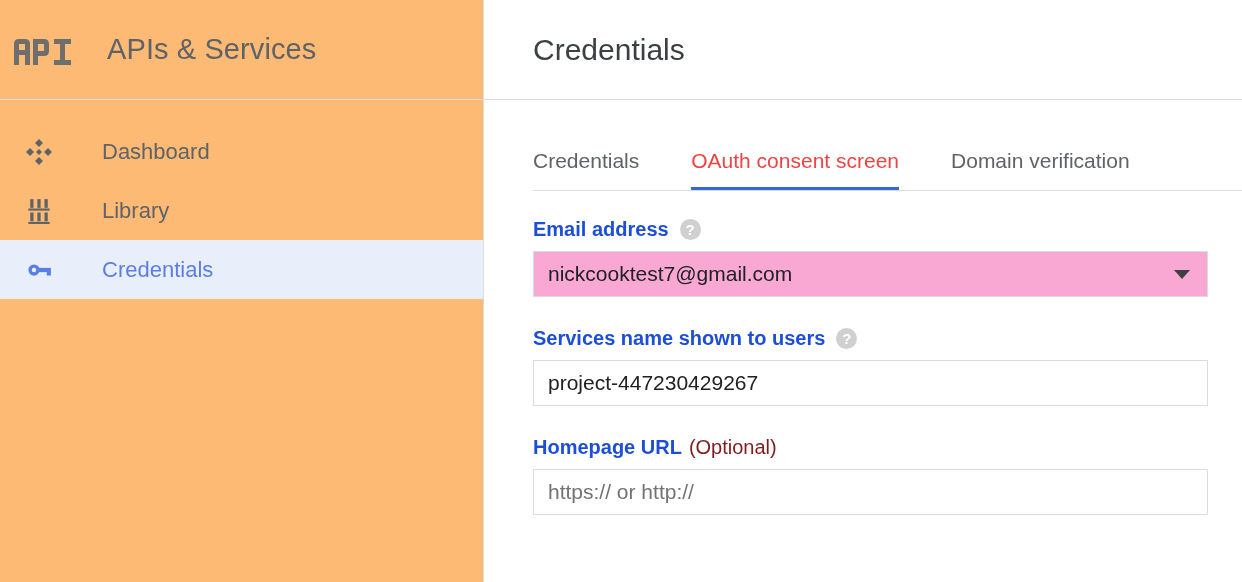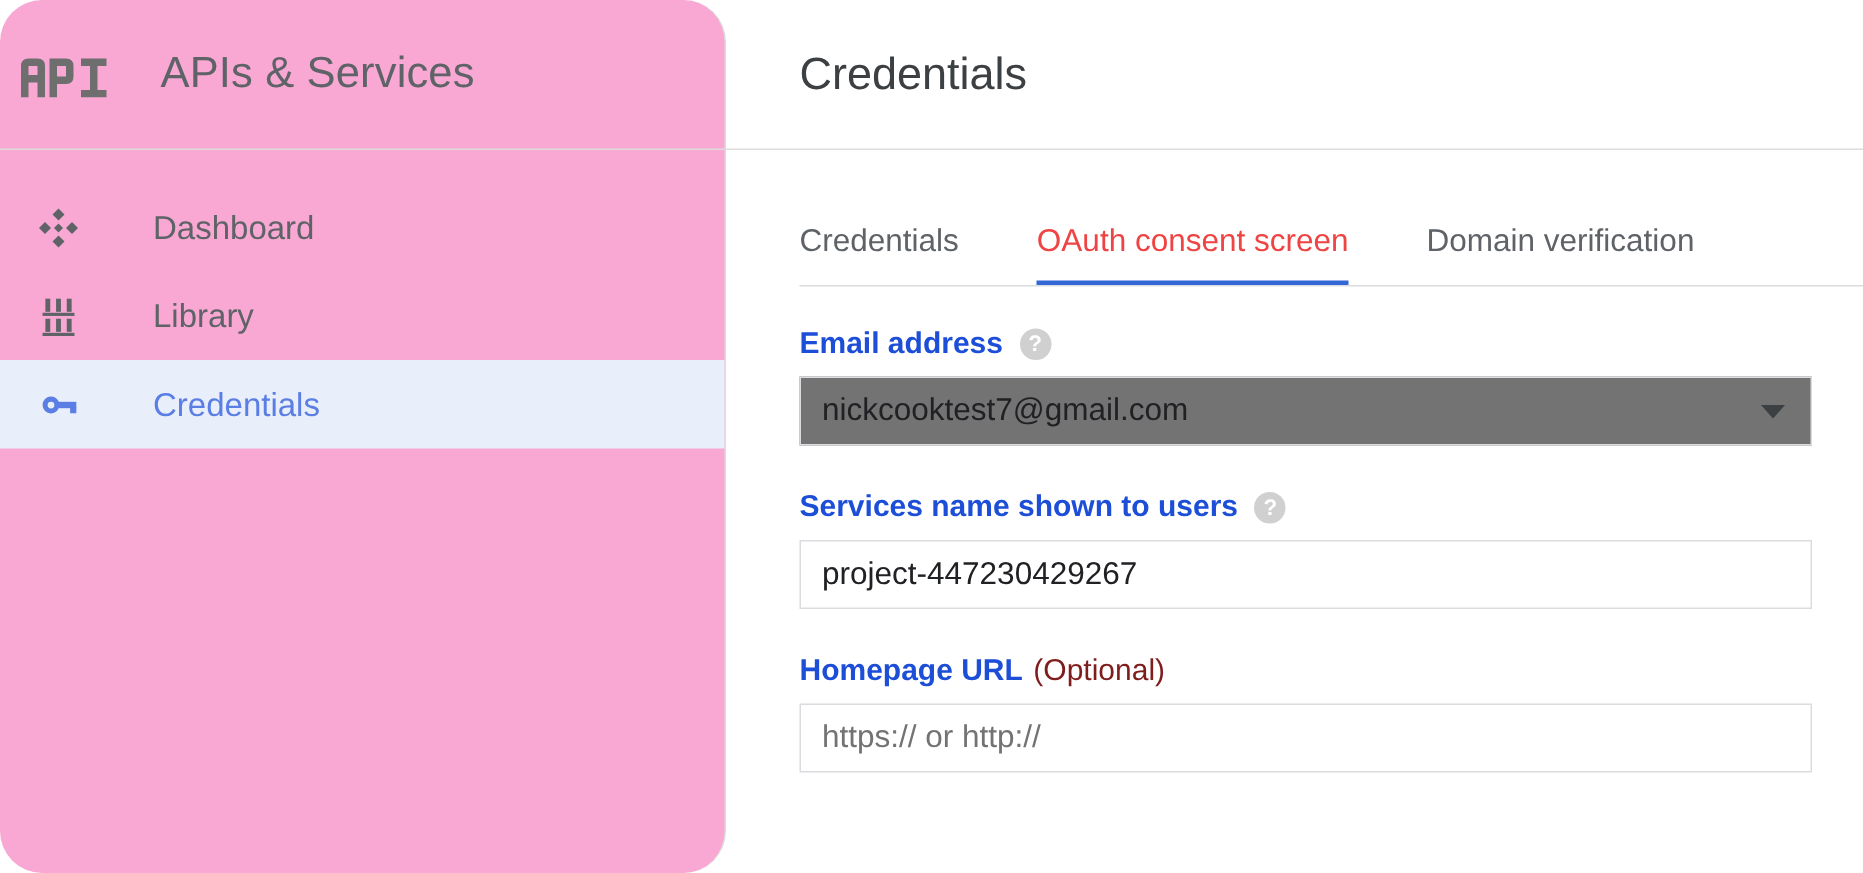--- a/index.html
+++ b/index.html
@@ -17,26 +17,25 @@
     display: flex;
     width: 1242px;
     height: 582px;
     flex-direction: row;
   }
 
   
   .sidebar {
     width: 484px;
     height: 582px;
-    background: #f9a8d4;
+    background: #fdba74;
     border-right: 1px solid #dcdcdc;
     display: flex;
     flex-direction: column;
     flex: 0 0 484px;
-    border-radius: 28px;
   }
   .sidebar-header {
     height: 100px;
     flex: 0 0 100px;
     border-bottom: 1px solid #dcdcdc;
     display: flex;
     align-items: center;
     padding-left: 8px;
   }
   .api-logo {
@@ -200,21 +199,21 @@
     background: #ffffff;
     display: flex;
     align-items: center;
     padding: 0 14px;
     font-size: 21px;
     color: #202124;
     position: relative;
     cursor: text;
   }
   .input-box.select {
-    background: #737373;
+    background: #f9a8d4;
     cursor: pointer;
     justify-content: space-between;
   }
   .input-box .value { white-space: nowrap; overflow: hidden; }
   .input-box .placeholder { color: #737373; white-space: nowrap; }
   .caret-down {
     width: 0; height: 0;
     border-left: 8px solid transparent;
     border-right: 8px solid transparent;
     border-top: 9px solid #3c4043;

